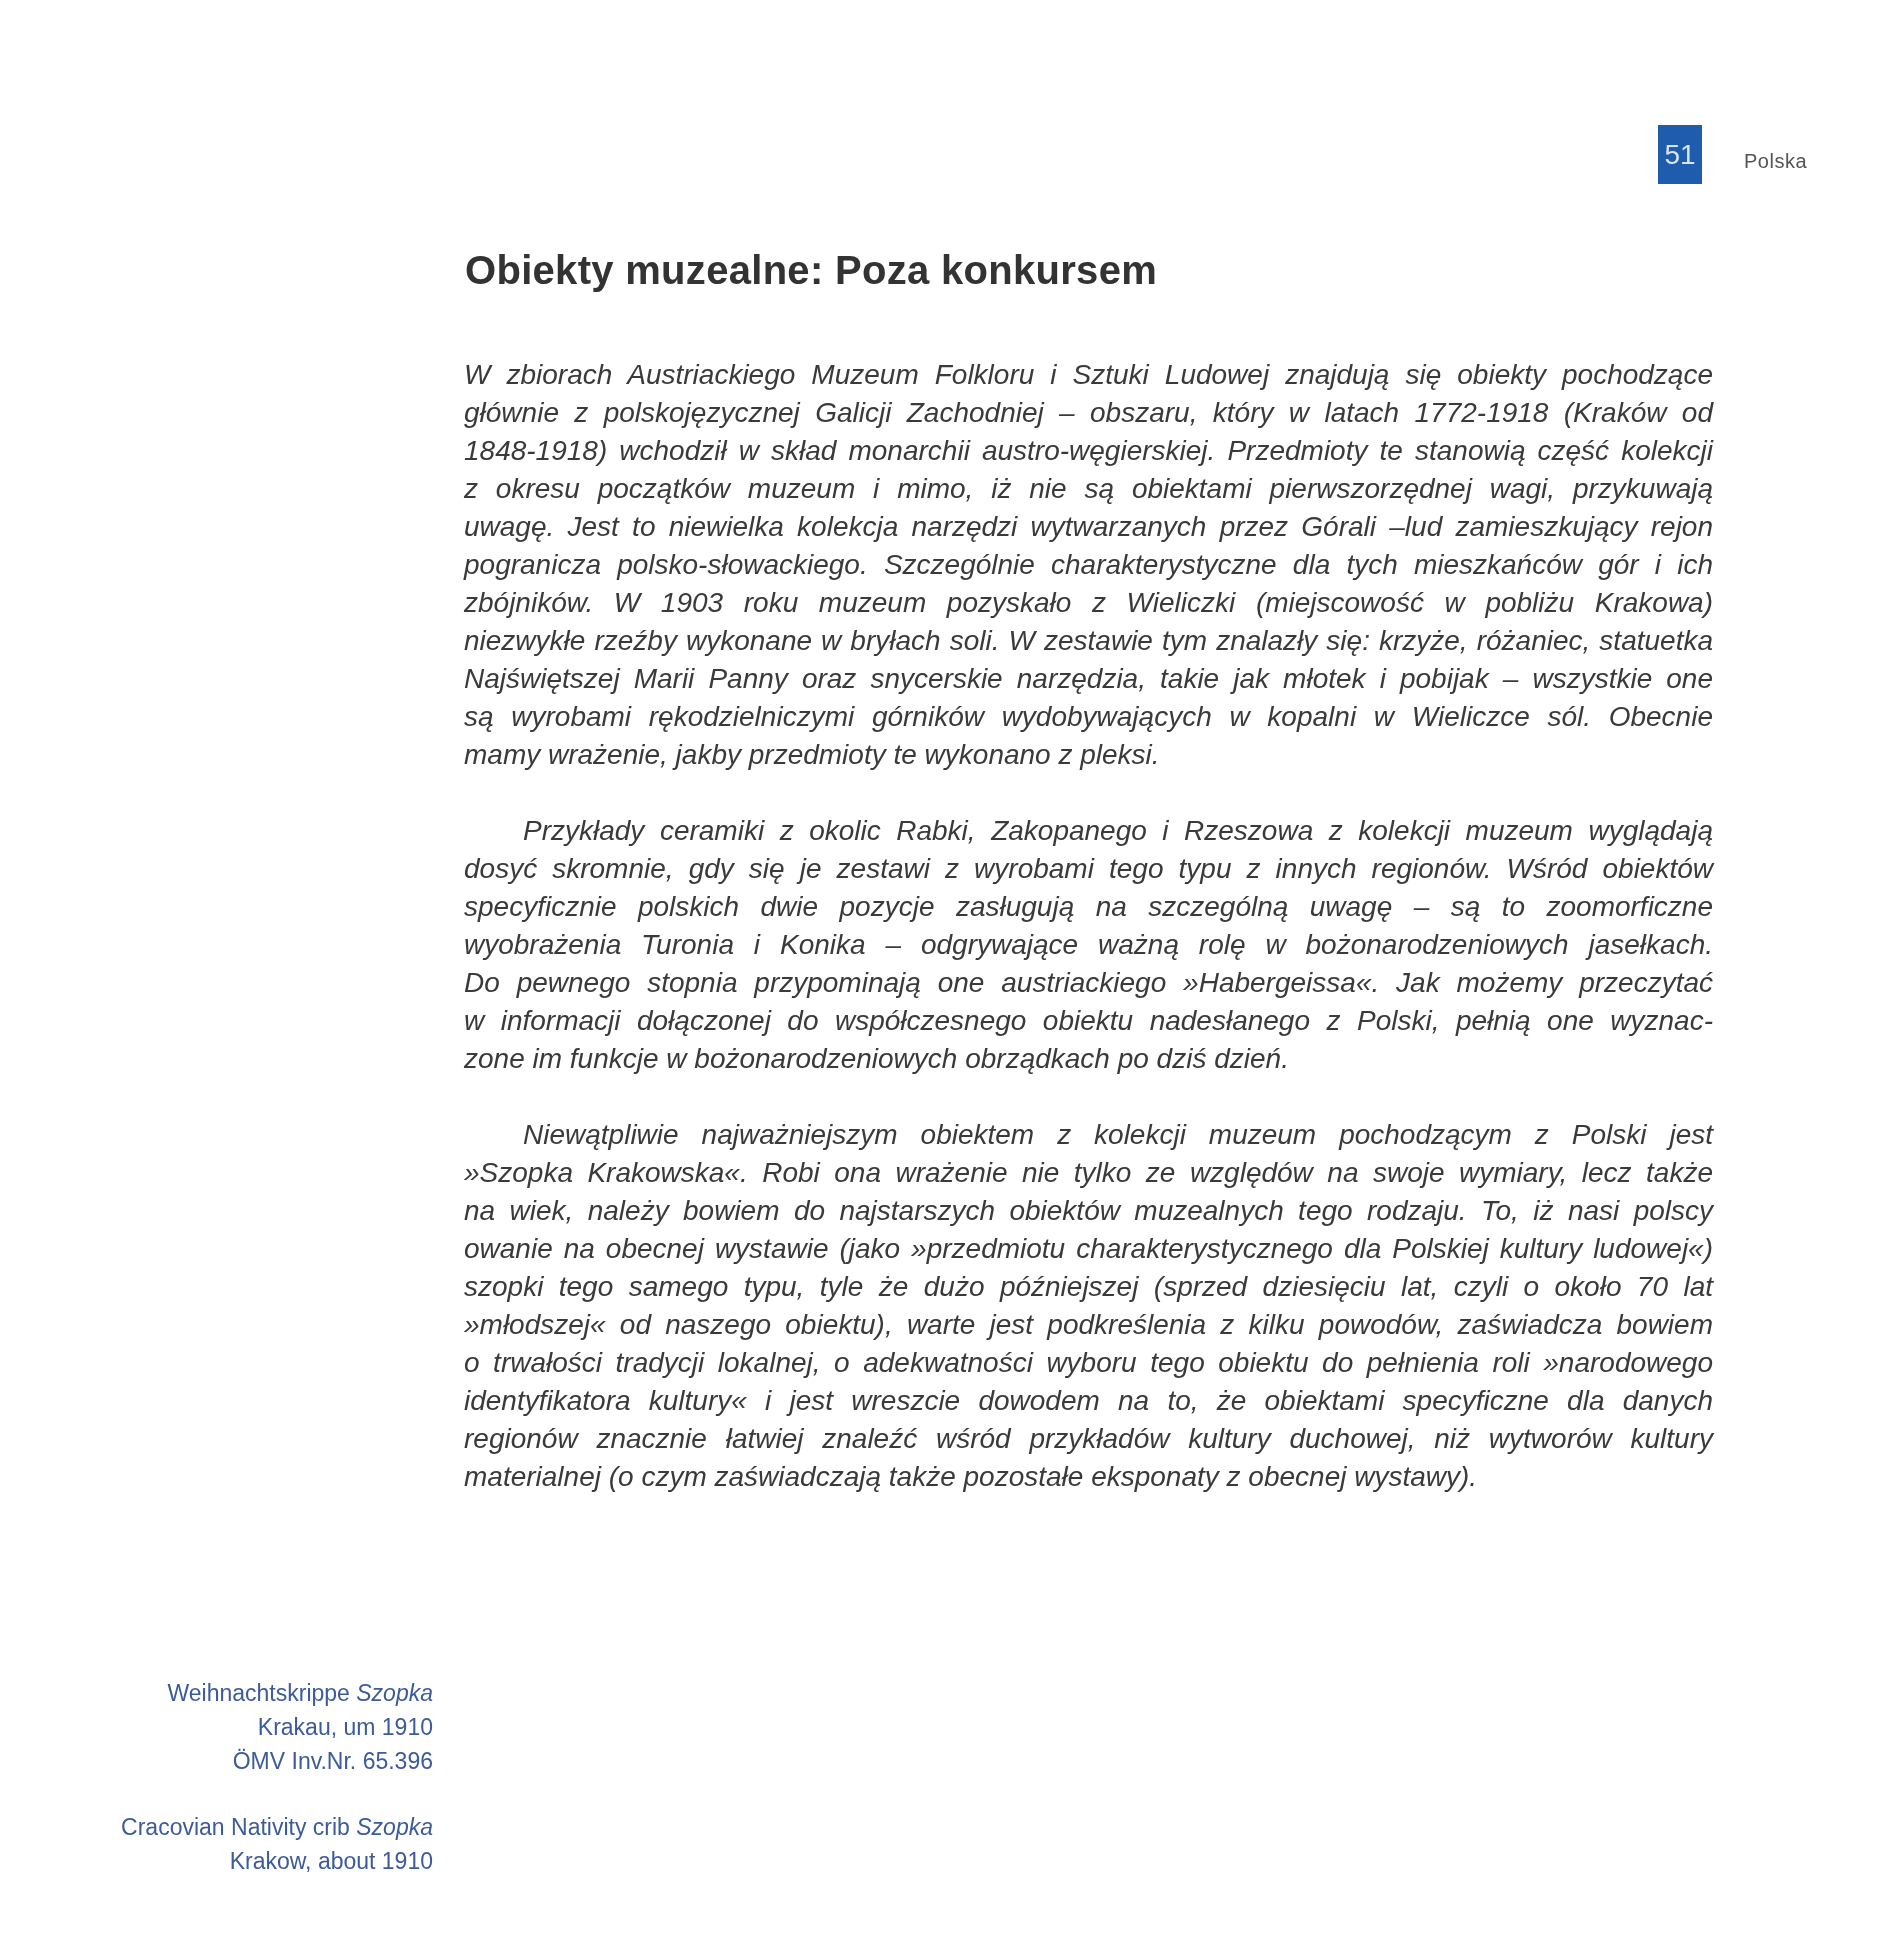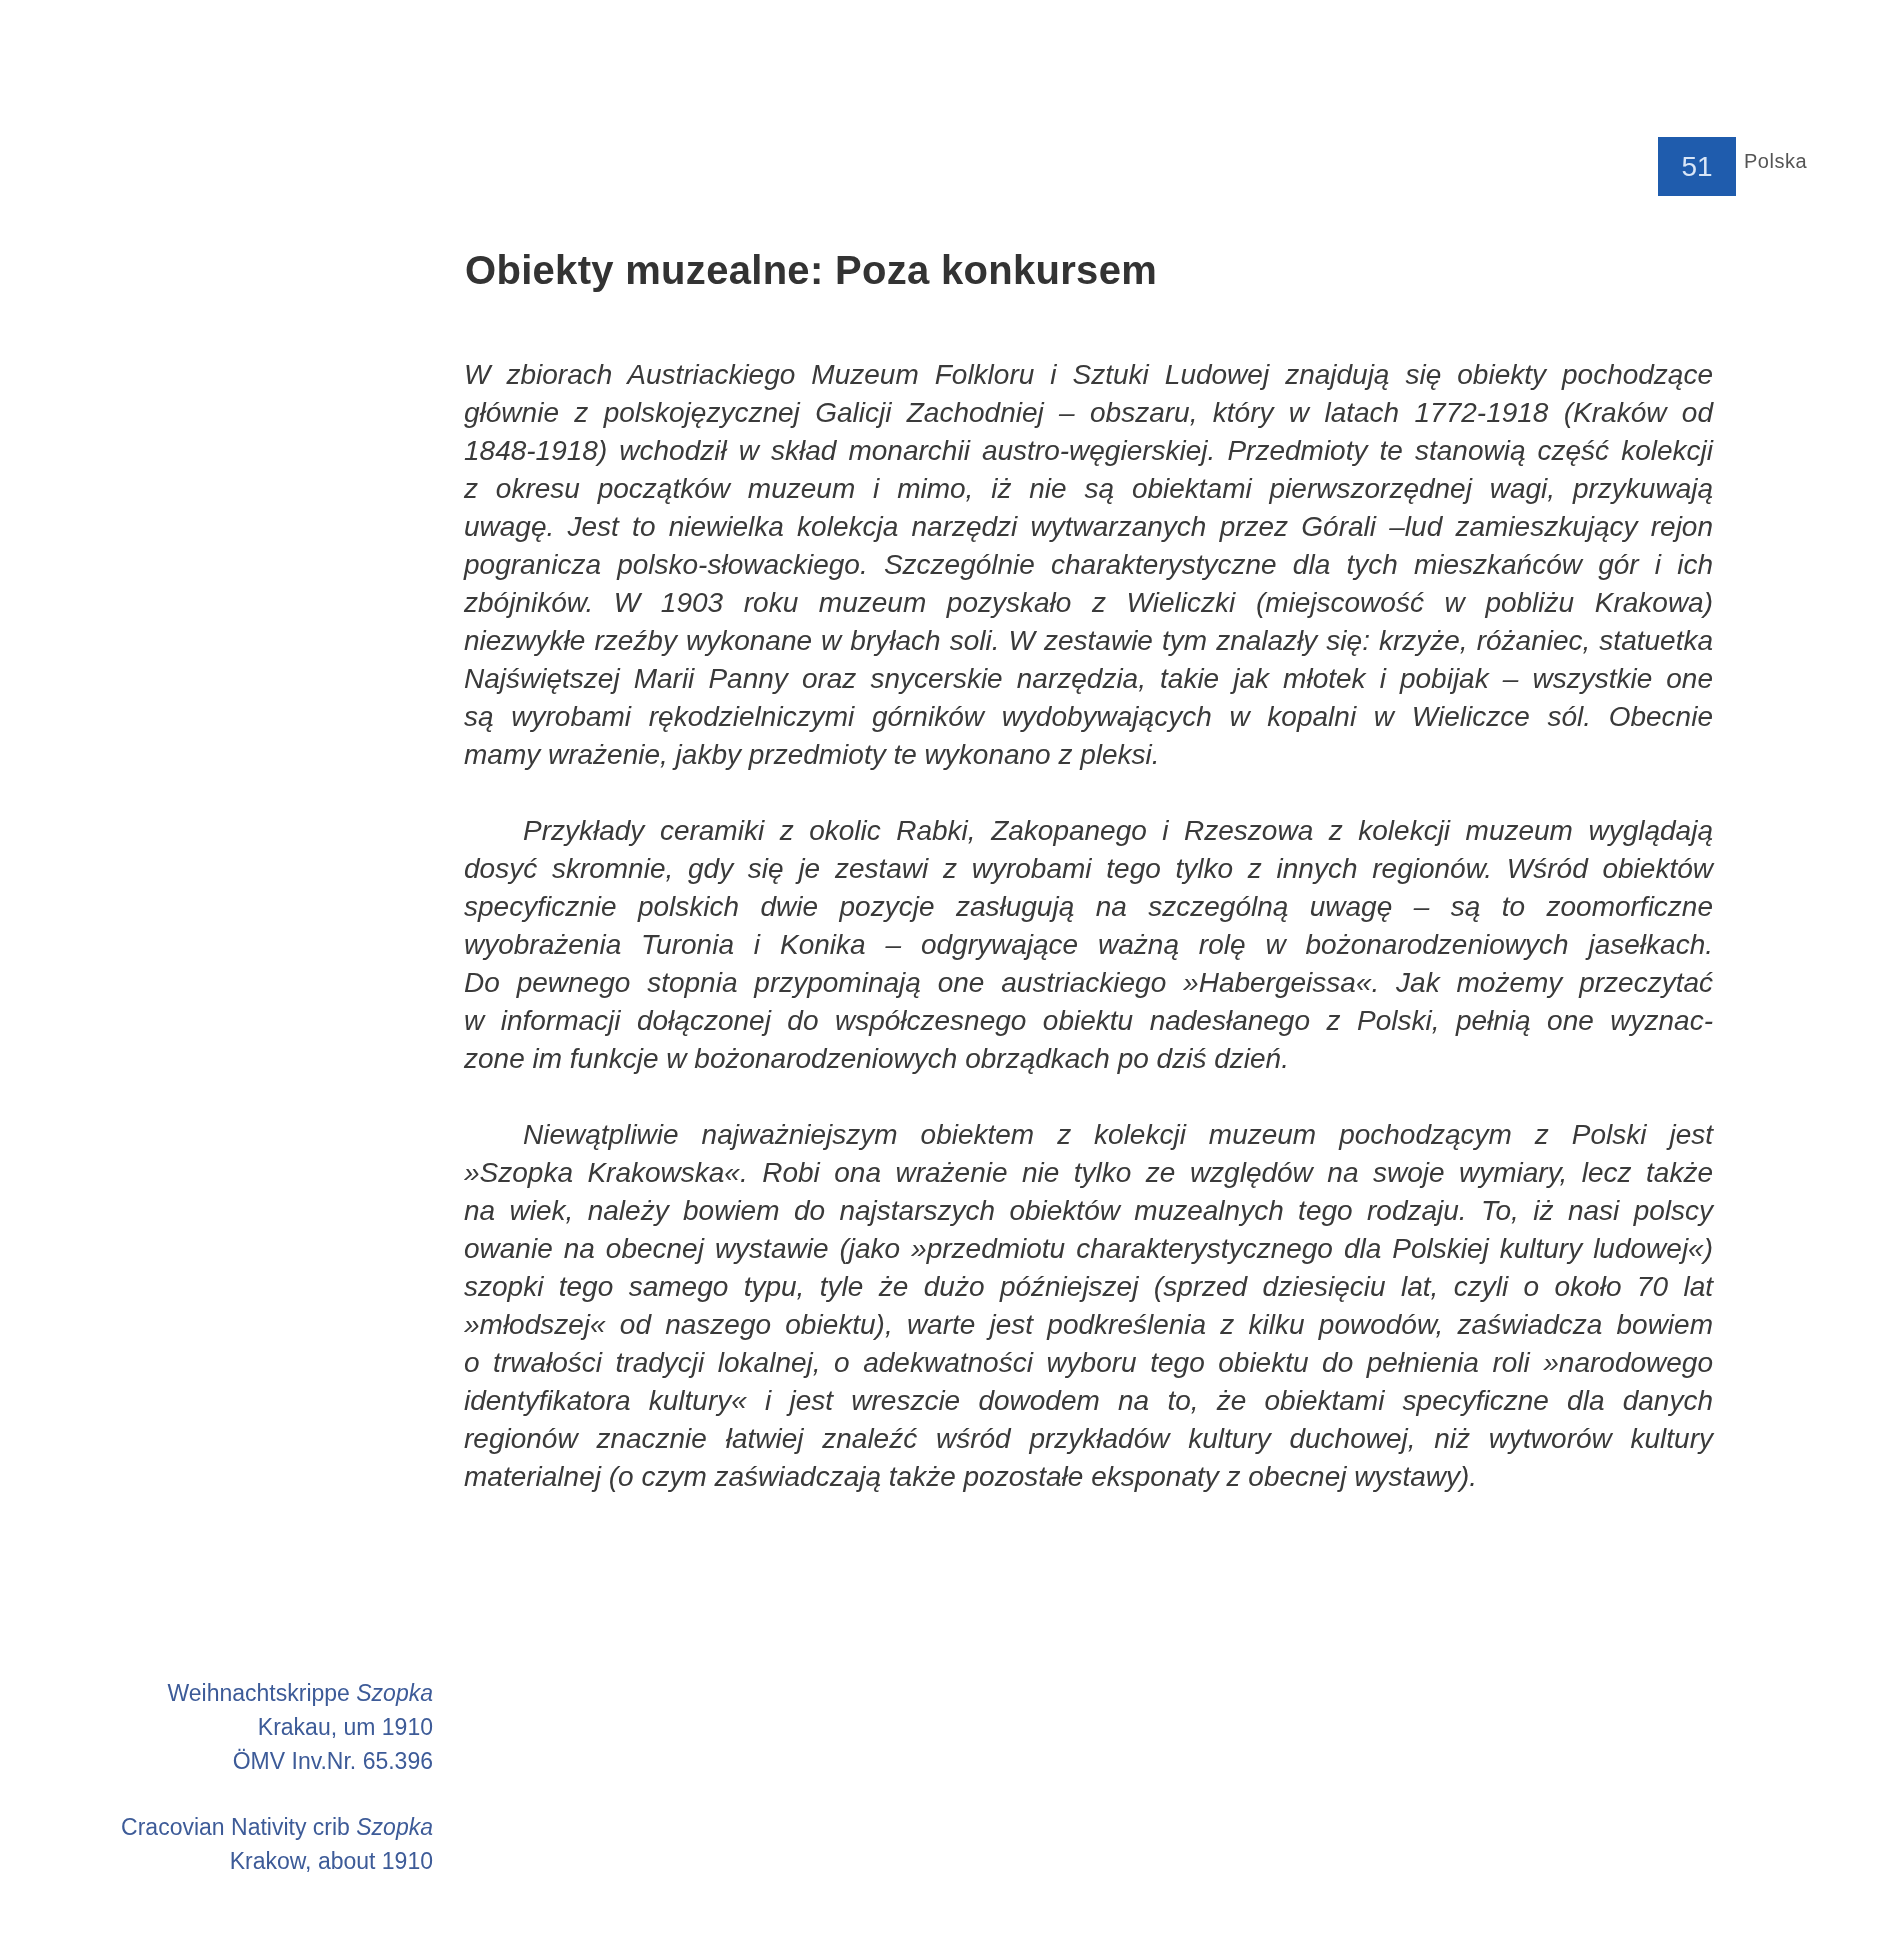--- a/index.html
+++ b/index.html
@@ -1,21 +1,21 @@
 <!DOCTYPE html>
 <html style="font-size:15px"><head>
   <meta charset="utf-8">
   <style>
     html, body { margin: 0; padding: 0; background: #ffffff; }
     body {
       width: 1893px; height: 1958px; position: relative; overflow: hidden;
       font-family: "Liberation Sans", sans-serif; color: #333333;
     }
     .page-badge {
-      position: absolute; left: 1658px; top: 137px; width: 78px; height: 59px;
+      position: absolute; left: 1658px; top: 125px; width: 44px; height: 59px;
       background: #1f5cad; color: #d9e6f7; font-size: 28px;
       display: flex; align-items: center; justify-content: center;
     }
     .section-label {
       position: absolute; left: 1744px; top: 150px; font-size: 20px; color: #555555;
       letter-spacing: 0.5px;
     }
     .title {
       position: absolute; left: 465px; top: 248px; margin: 0;
       font-size: 40px; font-weight: bold; color: #333333; letter-spacing: 0.3px;
@@ -55,21 +55,21 @@
     <span class="ln">uwagę. Jest to niewielka kolekcja narzędzi wytwarzanych przez Górali –lud zamieszkujący rejon</span>
     <span class="ln">pogranicza polsko-słowackiego. Szczególnie charakterystyczne dla tych mieszkańców gór i ich</span>
     <span class="ln">zbójników. W 1903 roku muzeum pozyskało z Wieliczki (miejscowość w pobliżu Krakowa)</span>
     <span class="ln">niezwykłe rzeźby wykonane w bryłach soli. W zestawie tym znalazły się: krzyże, różaniec, statuetka</span>
     <span class="ln">Najświętszej Marii Panny oraz snycerskie narzędzia, takie jak młotek i pobijak – wszystkie one</span>
     <span class="ln">są wyrobami rękodzielniczymi górników wydobywających w kopalni w Wieliczce sól. Obecnie</span>
     <span class="ln last">mamy wrażenie, jakby przedmioty te wykonano z pleksi.</span>
   </p>
   <p class="para indent">
     <span class="ln first">Przykłady ceramiki z okolic Rabki, Zakopanego i Rzeszowa z kolekcji muzeum wyglądają</span>
-    <span class="ln">dosyć skromnie, gdy się je zestawi z wyrobami tego tylko z innych regionów. Wśród obiektów</span>
+    <span class="ln">dosyć skromnie, gdy się je zestawi z wyrobami tego typu z innych regionów. Wśród obiektów</span>
     <span class="ln">specyficznie polskich dwie pozycje zasługują na szczególną uwagę – są to zoomorficzne</span>
     <span class="ln">wyobrażenia Turonia i Konika – odgrywające ważną rolę w bożonarodzeniowych jasełkach.</span>
     <span class="ln">Do pewnego stopnia przypominają one austriackiego »Habergeissa«. Jak możemy przeczytać</span>
     <span class="ln">w informacji dołączonej do współczesnego obiektu nadesłanego z Polski, pełnią one wyznac-</span>
     <span class="ln last">zone im funkcje w bożonarodzeniowych obrządkach po dziś dzień.</span>
   </p>
   <p class="para indent">
     <span class="ln first">Niewątpliwie najważniejszym obiektem z kolekcji muzeum pochodzącym z Polski jest</span>
     <span class="ln">»Szopka Krakowska«. Robi ona wrażenie nie tylko ze względów na swoje wymiary, lecz także</span>
     <span class="ln">na wiek, należy bowiem do najstarszych obiektów muzealnych tego rodzaju. To, iż nasi polscy</span>

